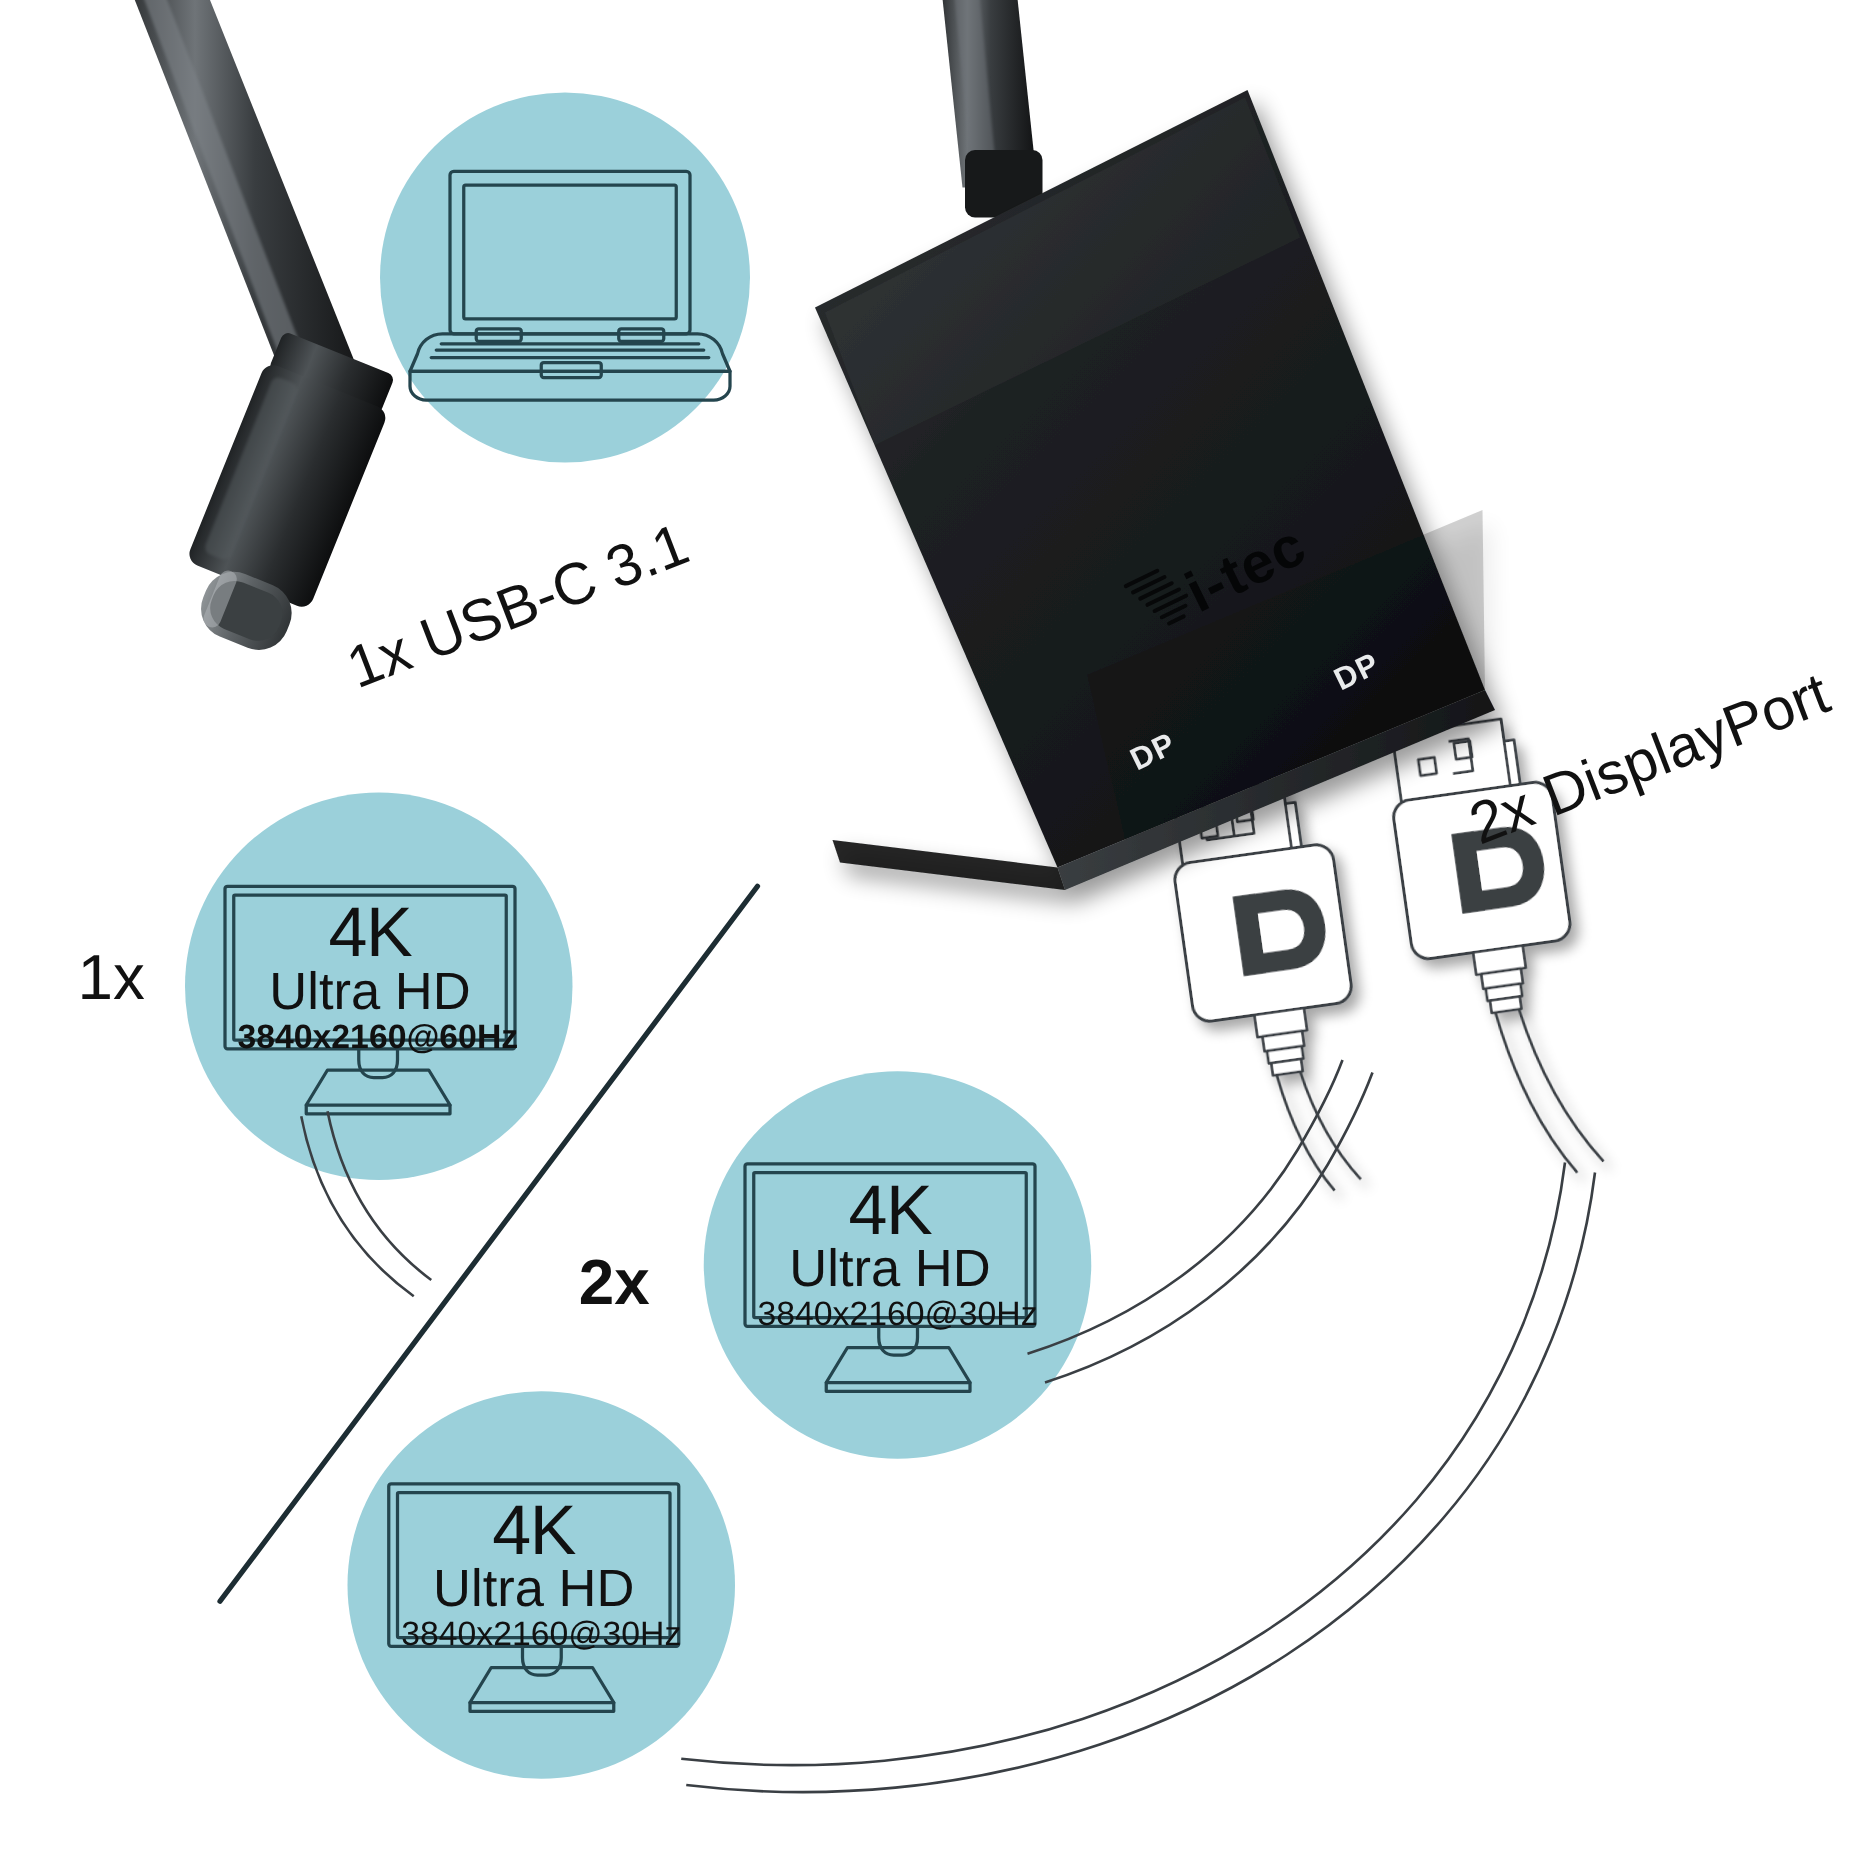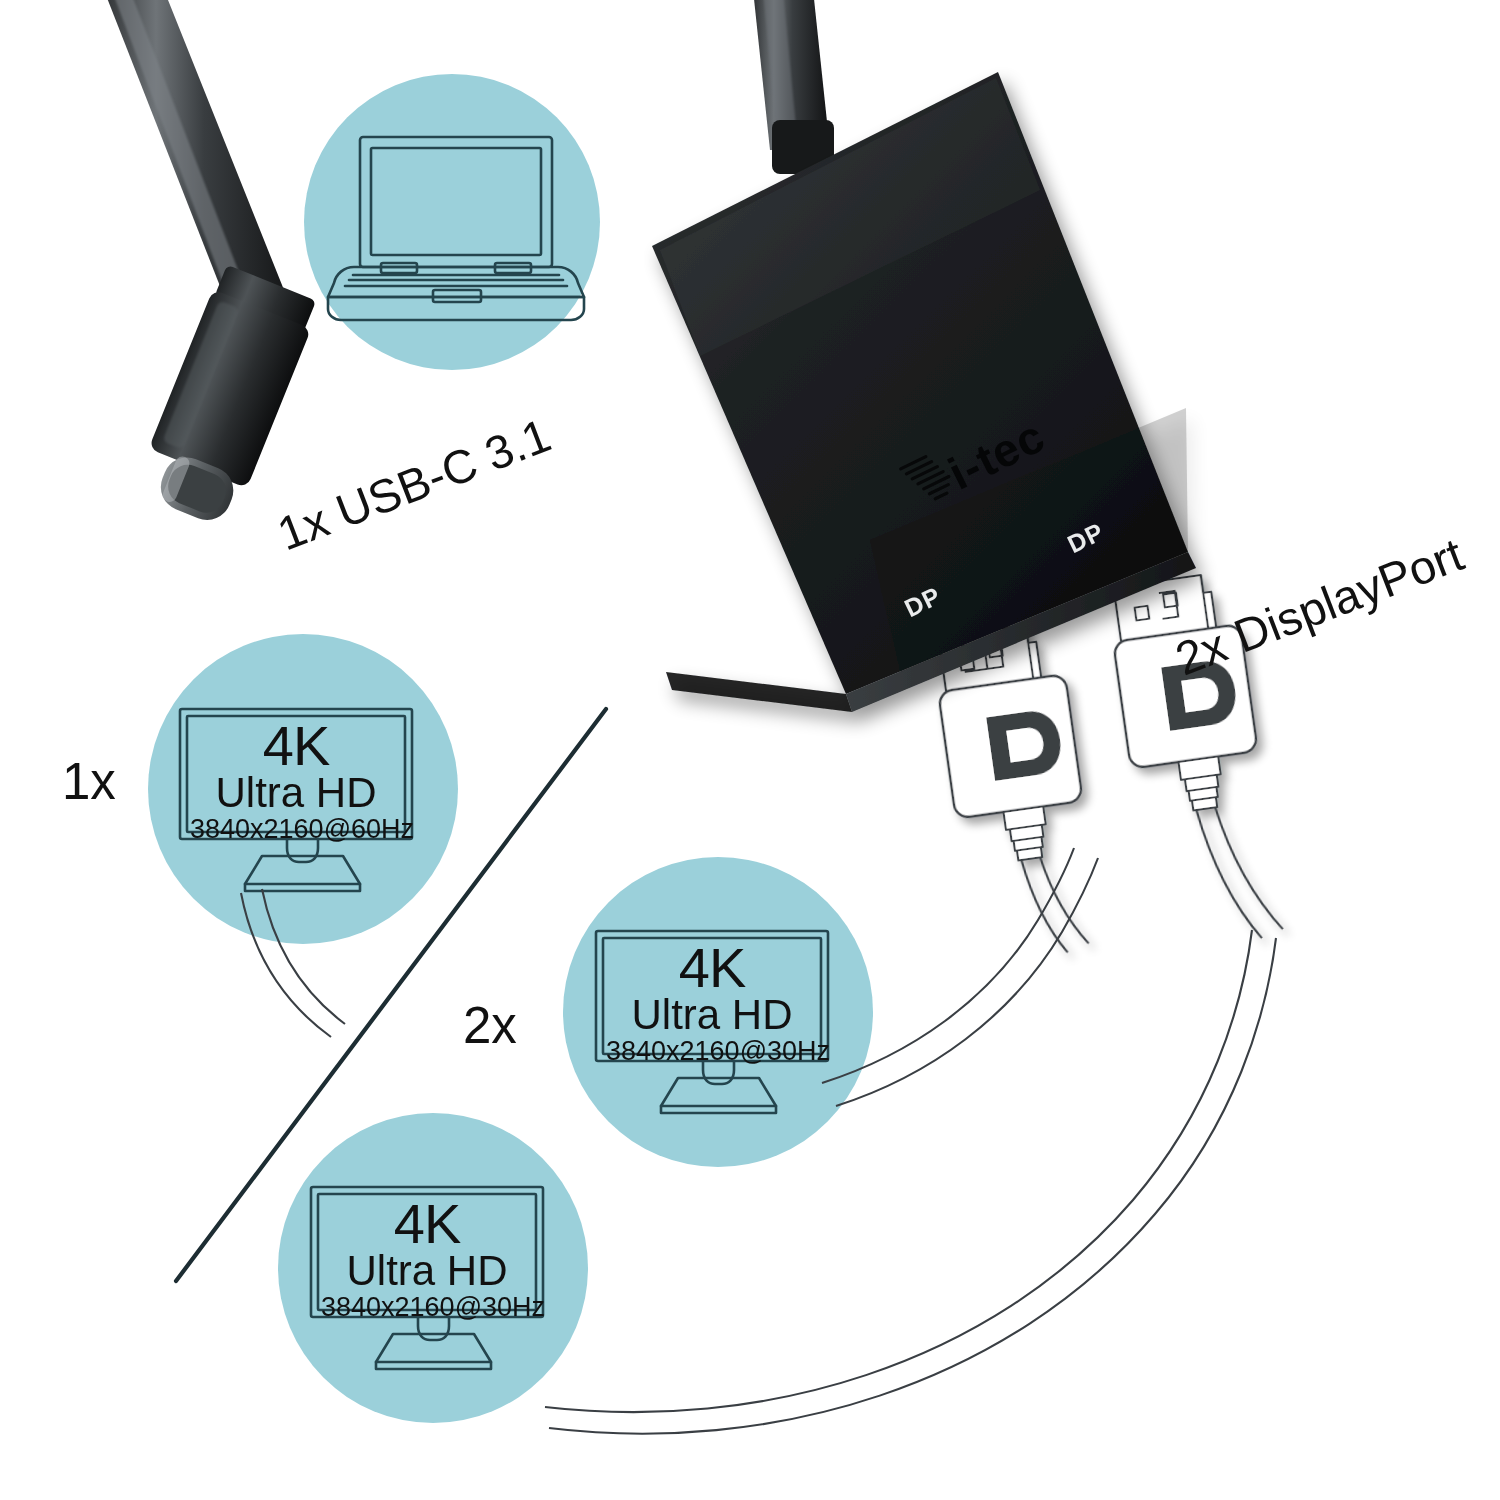--- a/index.html
+++ b/index.html
@@ -270,26 +270,26 @@
   <div class="rot-label" style="left:1063px;top:533px;transform:rotate(-26deg);transform-origin:0 0;
               font-size:25px;font-weight:700;color:#e9ebec;letter-spacing:1px;">DP</div>
 
   <div class="rot-label" style="left:270px;top:510px;transform:rotate(-21deg);transform-origin:0 0;
               font-size:47px;font-weight:400;color:#111;">1x USB-C 3.1</div>
 
   <div class="rot-label" style="left:1168px;top:635px;transform:rotate(-21deg);transform-origin:0 0;
               font-size:47px;font-weight:400;color:#111;">2x DisplayPort</div>
 
   <div class="mult-label" style="left:62px;top:752px;">1x</div>
-  <div class="mult-label" style="left:463px;top:996px;">2x</div>
+  <div class="mult-label" style="left:463px;top:996px;font-weight:bold;">2x</div>
 
   <div class="abs" style="left:190px;top:718px;width:212px;text-align:center;color:#111;line-height:1;">
     <div style="font-size:56px;font-weight:300;letter-spacing:-1px;">4K</div>
     <div style="font-size:42px;font-weight:300;margin-top:-2px;">Ultra HD</div>
-    <div style="font-size:27px;font-weight:400;margin-top:2px;">3840x2160@60Hz</div>
+    <div style="font-size:27px;font-weight:700;margin-top:2px;">3840x2160@60Hz</div>
   </div>
 
   <div class="abs" style="left:606px;top:940px;width:212px;text-align:center;color:#111;line-height:1;">
     <div style="font-size:56px;font-weight:300;letter-spacing:-1px;">4K</div>
     <div style="font-size:42px;font-weight:300;margin-top:-2px;">Ultra HD</div>
     <div style="font-size:27px;font-weight:300;margin-top:2px;">3840x2160@30Hz</div>
   </div>
 
   <div class="abs" style="left:321px;top:1196px;width:212px;text-align:center;color:#111;line-height:1;">
     <div style="font-size:56px;font-weight:300;letter-spacing:-1px;">4K</div>

